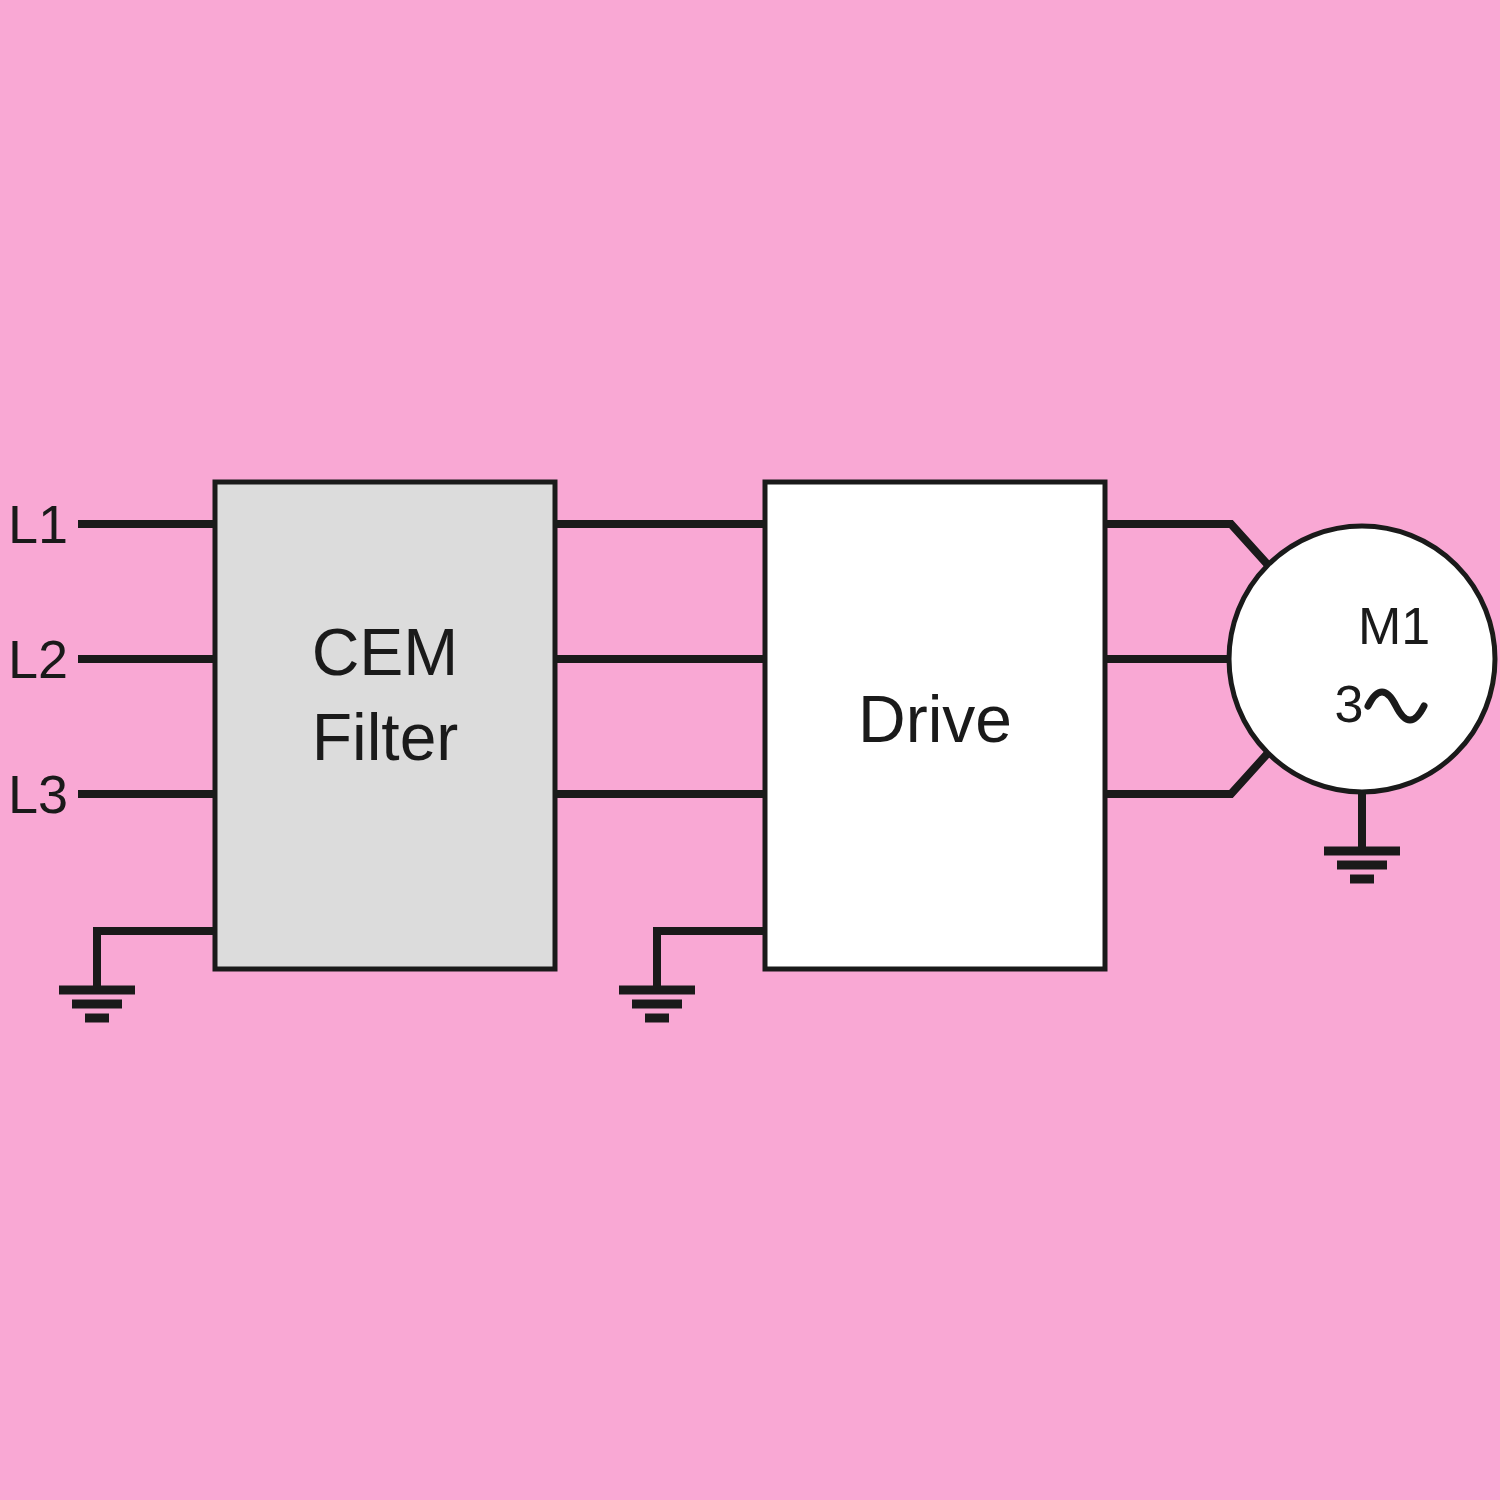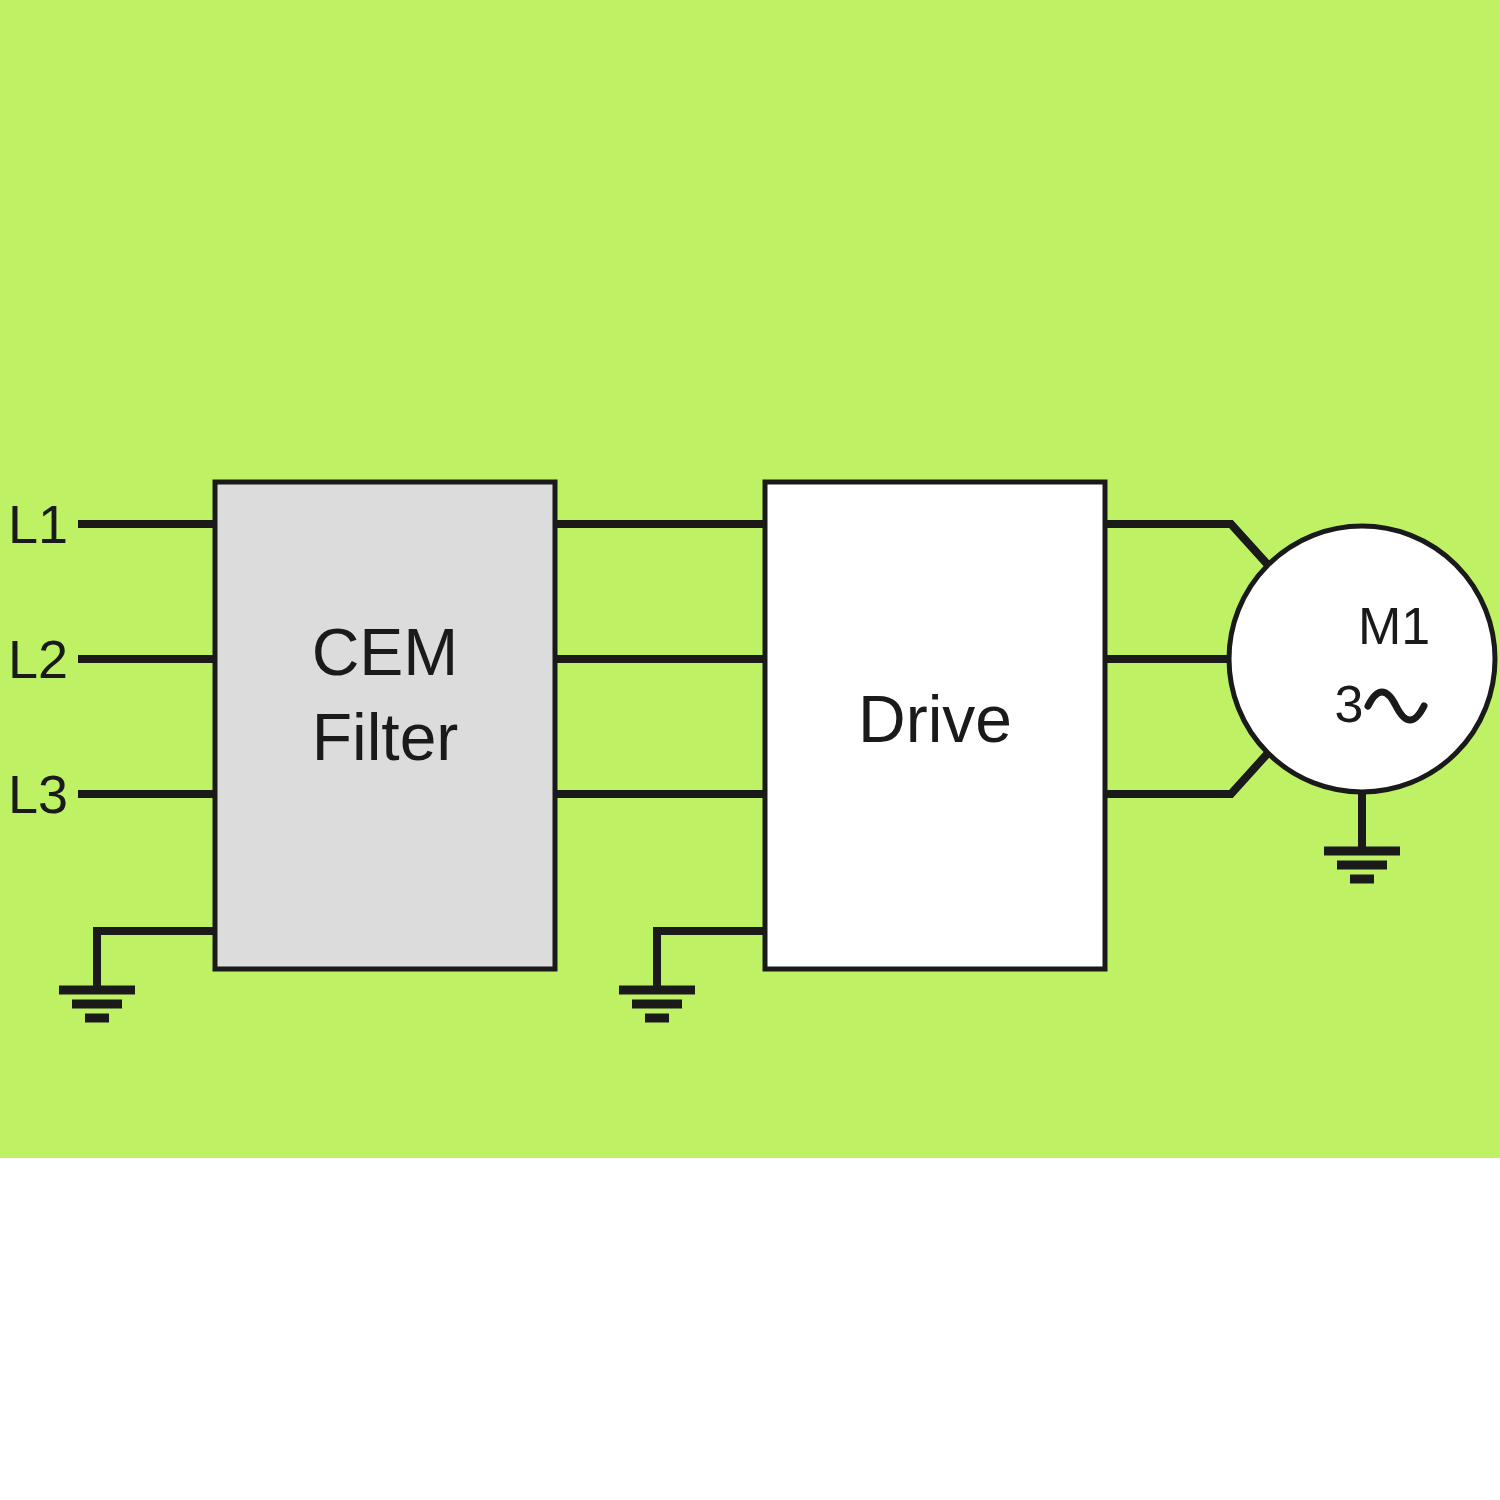--- a/index.html
+++ b/index.html
@@ -6,22 +6,22 @@
     margin: 0;
     padding: 0;
     background: #ffffff;
     width: 1500px;
     height: 1500px;
     font-family: "Liberation Sans", sans-serif;
   }
   .stage {
     position: relative;
     width: 1500px;
-    height: 1158px;
-    background: #bef264;
+    height: 1500px;
+    background: #f9a8d4;
     overflow: hidden;
   }
   svg {
     display: block;
   }
   text {
     font-family: "Liberation Sans", sans-serif;
     fill: #1a1a1a;
   }
   .label-input { font-size: 54px; }

